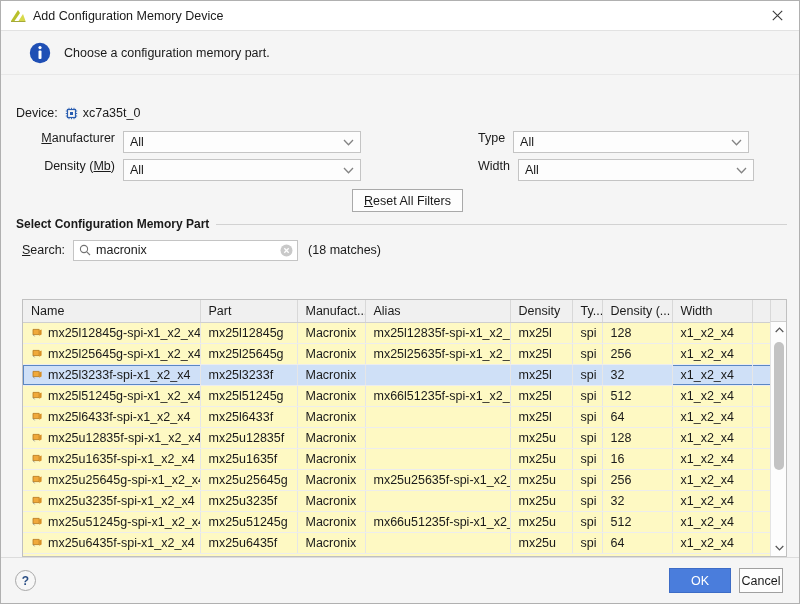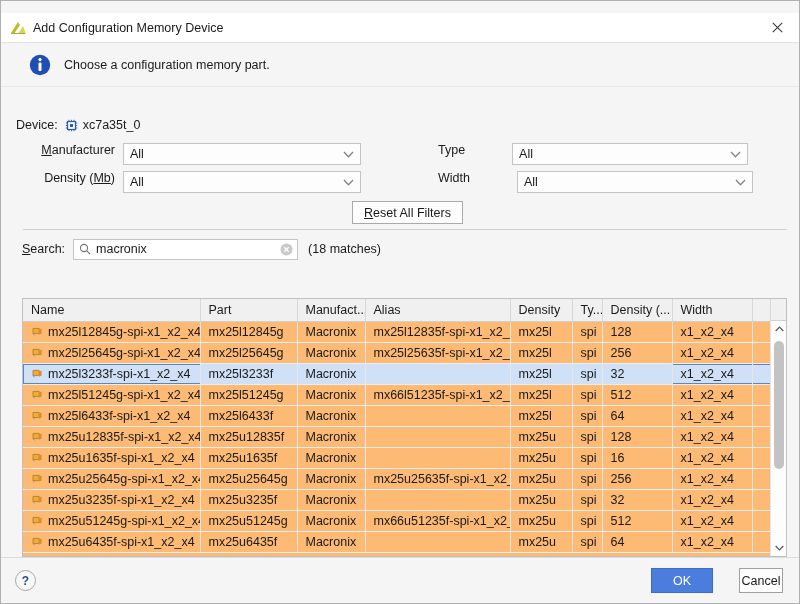--- a/index.html
+++ b/index.html
@@ -21,21 +21,20 @@
   }
 
   
   .titlebar {
     height: 30px; min-height: 30px;
     background: #ffffff;
     border-bottom: 1px solid #e2e2e2;
     display: flex; align-items: center;
     padding-left: 8px;
     position: relative;
-    margin-top: 12px;
   }
   .app-logo { width: 18px; height: 16px; margin-right: 6px; display:block; }
   .title-text { font-size: 12.5px; color: #1a1a1a; }
   .close-btn {
     position: absolute; right: 0; top: 0;
     width: 44px; height: 29px;
     display: flex; align-items: center; justify-content: center;
     cursor: default;
   }
   .close-btn svg { display:block; }
@@ -90,21 +89,21 @@
     position: relative;
     height: 70px;
   }
   .filter-row {
     display: flex; align-items: center;
     height: 22px;
     margin-bottom: 6px;
   }
   .f-left, .f-right { display: flex; }
   .f-left { width: 340px; }
-  .f-right { margin-left: 76px; width: 260px; gap: 39px; }
+  .f-right { margin-left: 116px; width: 260px; }
   .f-label {
     font-size: 12.5px; text-align: right; margin-right: 8px;
     white-space: nowrap;
   }
   .f-left .f-label { width: 93px; }
   .f-right .f-label { width: 56px; }
   .combo {
     flex: 1 1 auto; height: 22px;
     background: #fdfdfd;
     border: 1px solid #c4c4c4;
@@ -152,21 +151,21 @@
   }
   .mag { width: 12px; height: 12px; margin-right: 5px; flex:0 0 auto; opacity:.75;}
   .search-val { flex: 1 1 auto; font-size: 12.5px; color: #1a1a1a; }
   .clear-x { width: 13px; height: 13px; flex: 0 0 auto; }
   .matches { font-size: 12.5px; margin-left: 10px; }
 
   
   .table-wrap {
     flex: 1 1 auto; min-height: 0;
     border: 1px solid #c0c0c0;
-    background: #fdba74;
+    background: #fef9c3;
     display: flex; flex-direction: column;
     position: relative;
     overflow: hidden;
     margin-bottom: 0;
   }
   .tbl { width: 100%; border-collapse: collapse; table-layout: fixed; }
   .tbl th {
     background: #f0f0f0;
     font-weight: normal;
     font-size: 12.5px;
@@ -232,21 +231,21 @@
     display: flex; align-items: center; justify-content: center;
     font-size: 12px; color: #2b4f85; font-weight: bold;
     cursor: default;
   }
   .spacer { flex: 1 1 auto; }
   .btn-ok {
     width: 62px; height: 25px;
     background: #4a7ddc; border: 1px solid #3d6cc6; color: #ffffff;
     font-size: 12.5px; font-family: "Liberation Sans", sans-serif;
     display: inline-flex; align-items: center; justify-content: center;
-    margin-right: 26px; cursor: default;
+    margin-right: 8px; cursor: default;
   }
   .btn-cancel {
     width: 44px; height: 25px;
     background: #fdfdfd; border: 1px solid #a0a0a0; color: #1a1a1a;
     font-size: 12.5px; font-family: "Liberation Sans", sans-serif;
     display: inline-flex; align-items: center; justify-content: center;
     cursor: default;
   }
 </style>
 </head>
@@ -337,20 +336,21 @@
 
       <div class="reset-wrap">
         <button class="btn">
             <span class="u">R</span>
             <span>eset All Filters</span>
           </button>
       </div>
     </div>
 
     <div class="group-title">
+      <span class="gt-text">Select Configuration Memory Part</span>
       <span class="gt-rule"></span>
     </div>
 
     <div class="select-area">
       <div class="search-row">
         <span class="search-label"><span class="u">S</span><span>earch:</span></span>
         <div class="search-box">
           <svg class="mag" viewBox="0 0 12 12">
             <circle cx="5" cy="5" r="3.6" fill="none" stroke="#444" stroke-width="1.1"></circle>
             <path d="M7.8 7.8 L11 11" stroke="#444" stroke-width="1.1"></path>

